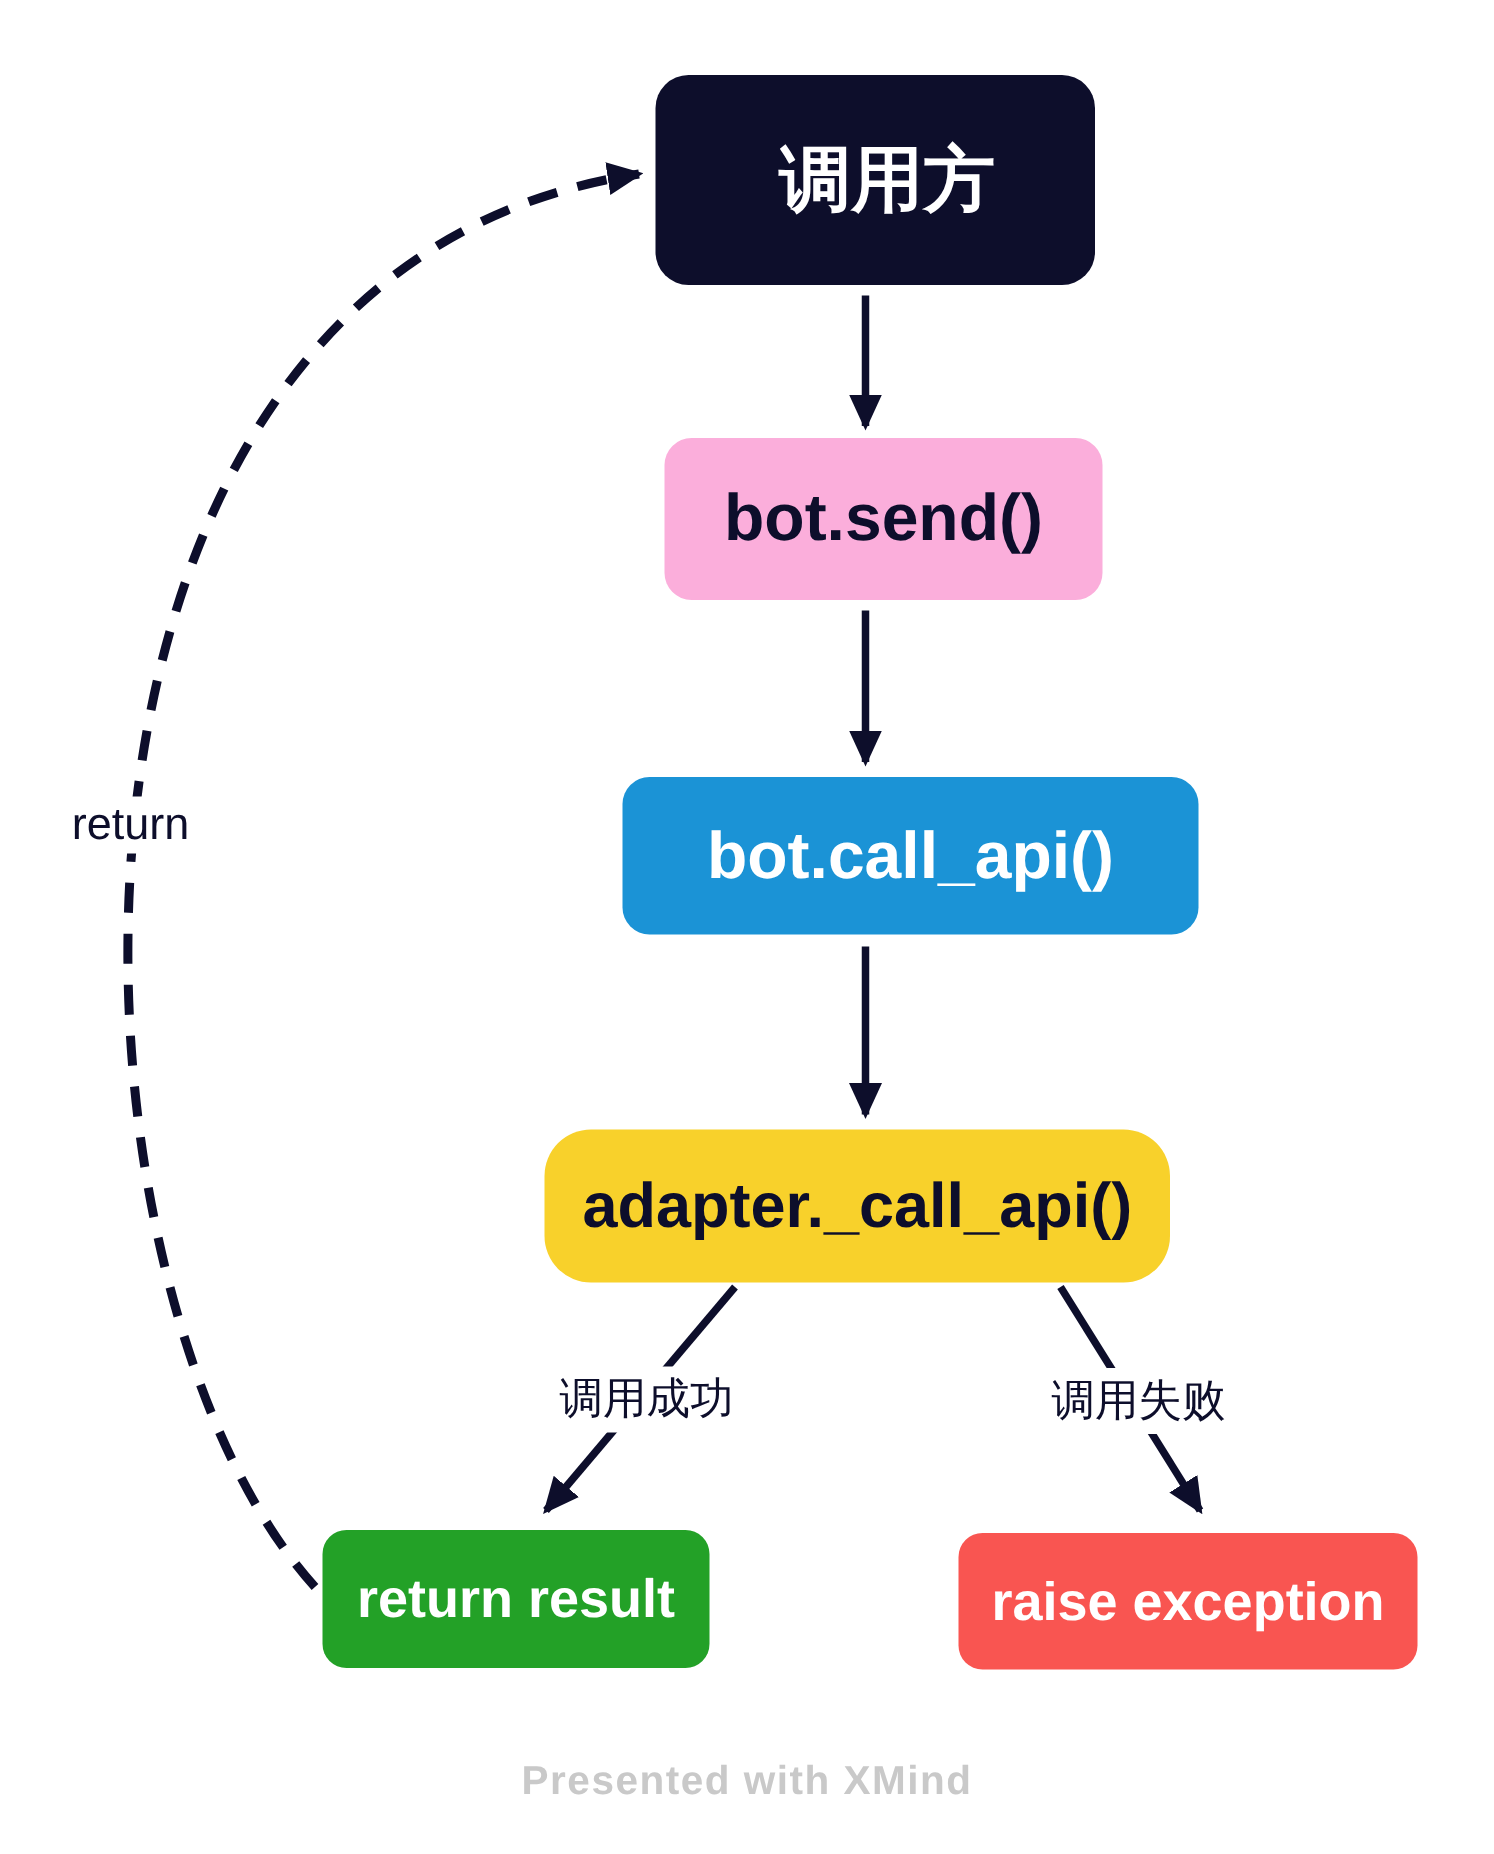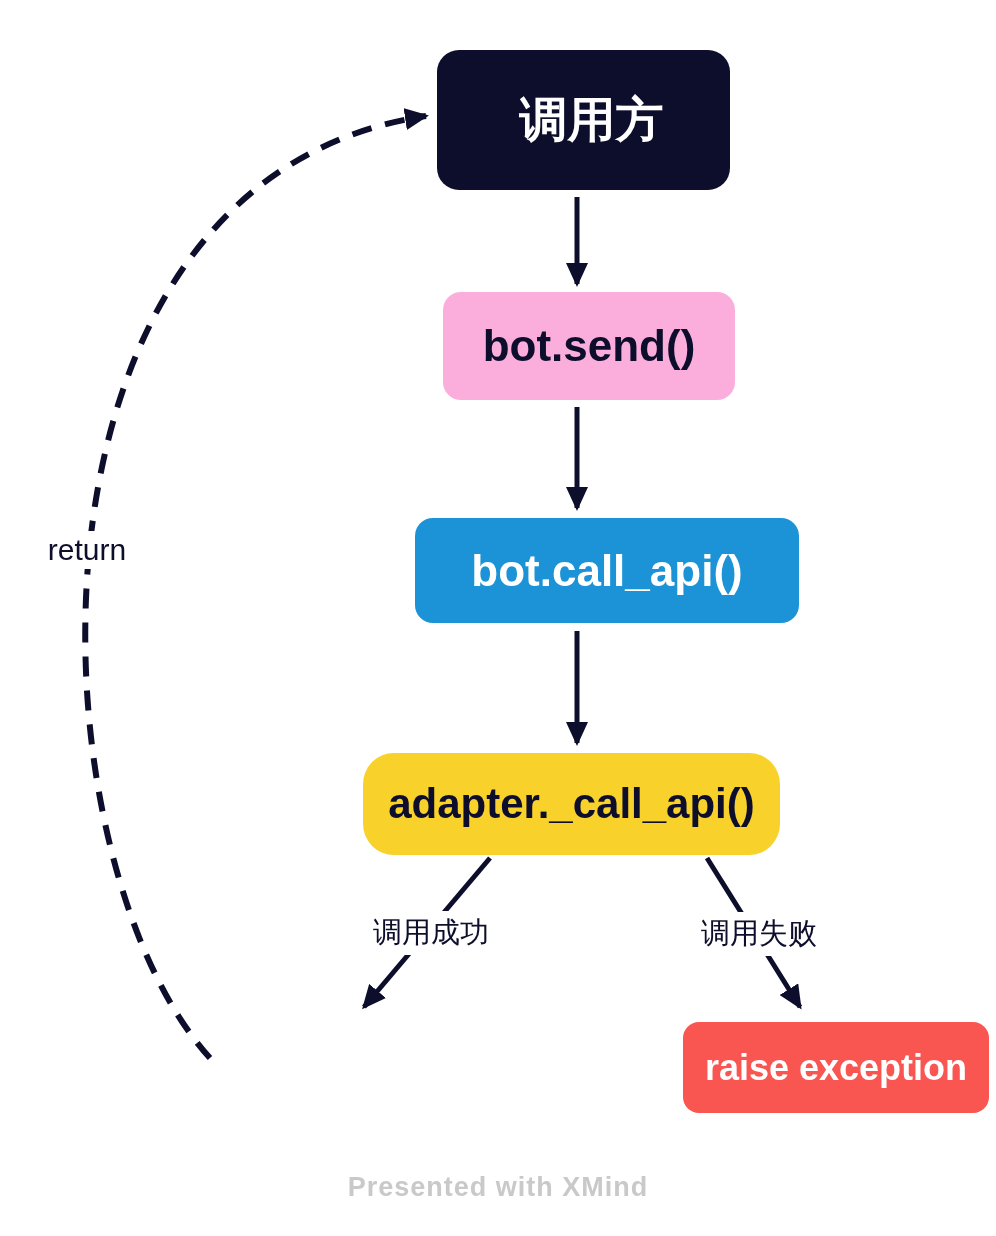--- a/index.html
+++ b/index.html
@@ -63,21 +63,21 @@
     border-radius: 31px; font-size: 42px;
   }
   .node-return-result {
     left: 215px; top: 1020px; width: 258px; height: 92px;
     background: var(--green); color: var(--white);
     border-radius: 16px; font-size: 36px;
   }
   .node-raise-exception {
     left: 639px; top: 1022px; width: 306px; height: 91px;
     background: var(--red); color: var(--white);
-    border-radius: 16px; font-size: 36px; margin-left: 44px;
+    border-radius: 16px; font-size: 36px;
   }
 
   .edge-label {
     position: absolute;
     transform: translate(-50%, -50%);
     background: #ffffff;
     color: var(--navy);
     padding: 2px 8px;
     white-space: nowrap;
   }
@@ -116,20 +116,21 @@
   </svg>
 
   <div class="node node-caller">调用方</div>
 
   <div class="node node-bot-send">bot.send()</div>
 
   <div class="node node-bot-call-api">bot.call_api()</div>
 
   <div class="node node-adapter-call-api">adapter._call_api()</div>
 
+  <div class="node node-return-result">return result</div>
 
   <div class="node node-raise-exception">raise exception</div>
 
   <div class="edge-label edge-label-failure">调用失败</div>
 
   <div class="edge-label edge-label-success">调用成功</div>
 
   <div class="edge-label edge-label-return">return</div>
 
   <div class="watermark">Presented with XMind</div>

